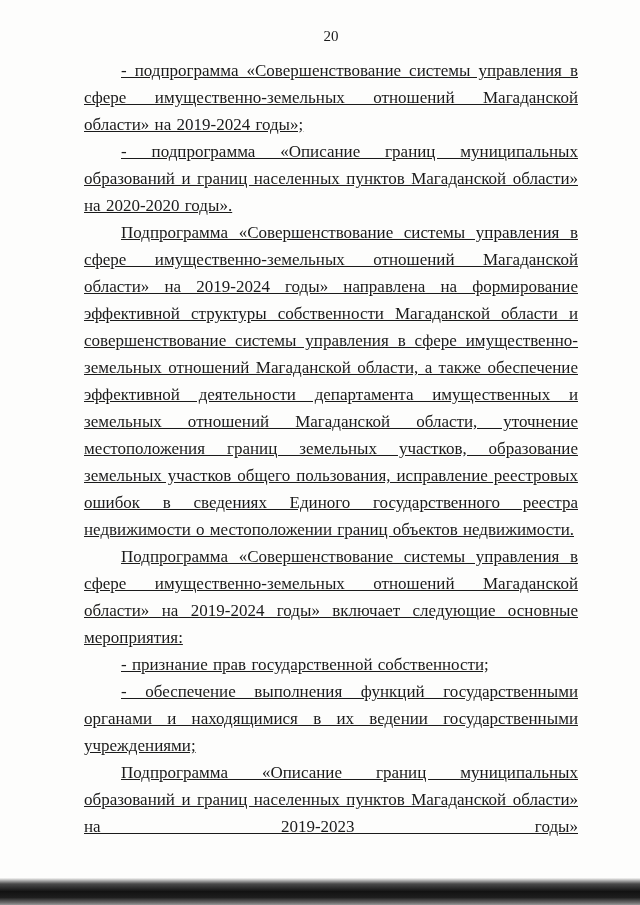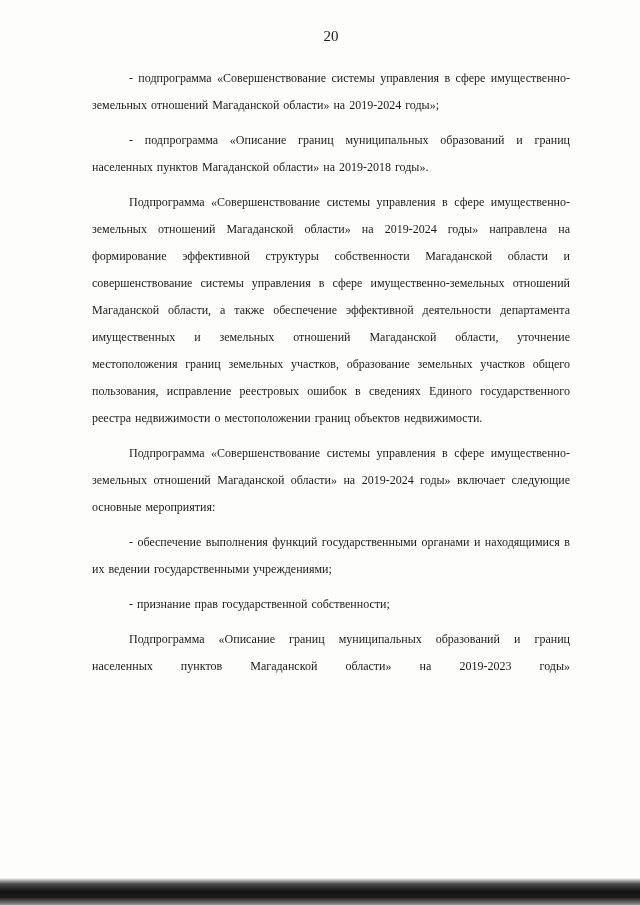--- a/index.html
+++ b/index.html
@@ -25,26 +25,27 @@
     font-size: 15px;
     line-height: 18px;
   }
   .content {
     position: absolute;
     top: 57px;
     left: 84px;
     width: 494px;
   }
   .content p {
-    margin: 8px;
-    font-size: 12px;
+    margin: 0;
+    font-size: 17px;
     line-height: 27px;
     text-align: justify;
     text-indent: 37px;
     word-spacing: 1px;
+    text-decoration: underline;
   }
   .content p.continued {
     text-align-last: justify;
   }
   .scan-shadow {
     position: absolute;
     left: 0;
     right: 0;
     bottom: 0;
     height: 27px;
@@ -59,23 +60,23 @@
 </style>
 </head>
 <body>
 
 <div class="page">
 
   <div class="page-number">20</div>
 
   <div class="content">
     <p>- подпрограмма «Совершенствование системы управления в сфере имущественно-земельных отношений Магаданской области» на 2019-2024 годы»;</p>
-    <p>- подпрограмма «Описание границ муниципальных образований и границ населенных пунктов Магаданской области» на 2019-2018 годы».</p>
+    <p>- подпрограмма «Описание границ муниципальных образований и границ населенных пунктов Магаданской области» на 2020-2020 годы».</p>
     <p>Подпрограмма «Совершенствование системы управления в сфере имущественно-земельных отношений Магаданской области» на 2019-2024 годы» направлена на формирование эффективной структуры собственности Магаданской области и совершенствование системы управления в сфере имущественно-земельных отношений Магаданской области, а также обеспечение эффективной деятельности департамента имущественных и земельных отношений Магаданской области, уточнение местоположения границ земельных участков, образование земельных участков общего пользования, исправление реестровых ошибок в сведениях Единого государственного реестра недвижимости о местоположении границ объектов недвижимости.</p>
     <p>Подпрограмма «Совершенствование системы управления в сфере имущественно-земельных отношений Магаданской области» на 2019-2024 годы» включает следующие основные мероприятия:</p>
+    <p>- признание прав государственной собственности;</p>
     <p>- обеспечение выполнения функций государственными органами и находящимися в их ведении государственными учреждениями;</p>
-    <p>- признание прав государственной собственности;</p>
     <p class="continued">Подпрограмма «Описание границ муниципальных образований и границ населенных пунктов Магаданской области» на 2019-2023 годы»</p>
   </div>
 
   <div class="scan-shadow"></div>
 
 </div>
 
 </body></html>

